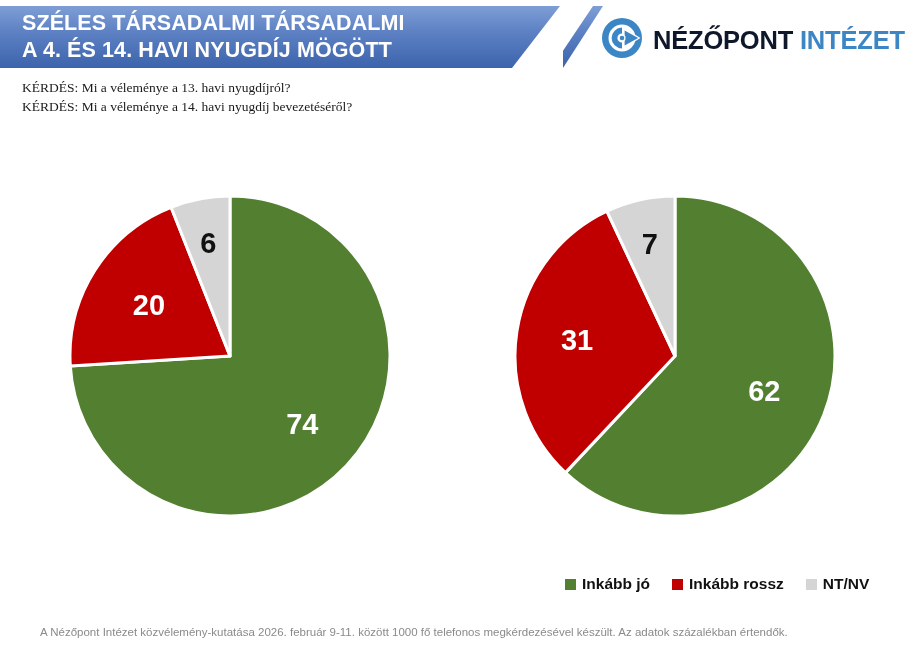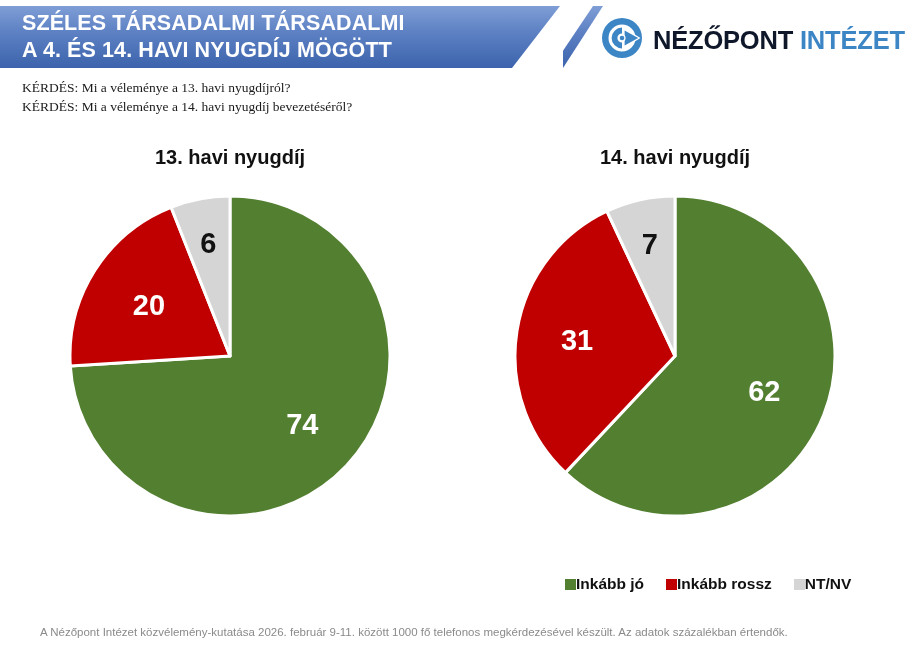--- a/index.html
+++ b/index.html
@@ -121,20 +121,21 @@
     position: absolute;
     left: 565px;
     top: 575px;
     display: flex;
     align-items: center;
     gap: 22px;
   }
   .legend-item {
     display: flex;
     align-items: center;
+    gap: 6px;
   }
   .legend-swatch {
     width: 11px;
     height: 11px;
     display: inline-block;
   }
   .legend-label {
     font-size: 15.5px;
     font-weight: bold;
     color: #111111;
@@ -180,34 +181,32 @@
   </span>
 </div>
 
 <div id="questions">
   <div class="q-line">KÉRDÉS: Mi a véleménye a 13. havi nyugdíjról?</div>
   <div class="q-line">KÉRDÉS: Mi a véleménye a 14. havi nyugdíj bevezetéséről?</div>
 </div>
 
 <div id="charts-area">
   <div class="chart-block" id="chart-block-0">
-    <div class="chart-title">13. havi nyugdíj</div>
     <div class="pie-wrap">
         <svg width="336" height="336" viewBox="0 0 336 336" class="pie-svg">
           <path d="M 168 168 L 168 8 A 160 160 0 1 1 8.315723451476543 178.04648312469024 Z" fill="#537f30" stroke="#ffffff" stroke-width="3" stroke-linejoin="round"></path>
           <path d="M 168 168 L 8.315723451476543 178.04648312469024 A 160 160 0 0 1 109.10007157045143 19.235762257879827 Z" fill="#c00000" stroke="#ffffff" stroke-width="3" stroke-linejoin="round"></path>
           <path d="M 168 168 L 109.10007157045143 19.235762257879827 A 160 160 0 0 1 167.99999999999997 8 Z" fill="#d5d5d5" stroke="#ffffff" stroke-width="3" stroke-linejoin="round"></path>
           <text x="240.31368784020404" y="235.90707290812588" text-anchor="middle" dominant-baseline="central" font-family="&quot;Liberation Sans&quot;, sans-serif" font-size="29" font-weight="bold" fill="#ffffff">74</text>
           <text x="86.94451915180655" y="116.56062768201635" text-anchor="middle" dominant-baseline="central" font-family="&quot;Liberation Sans&quot;, sans-serif" font-size="29" font-weight="bold" fill="#ffffff">20</text>
           <text x="146.41367255972443" y="54.8405087160551" text-anchor="middle" dominant-baseline="central" font-family="&quot;Liberation Sans&quot;, sans-serif" font-size="29" font-weight="bold" fill="#111111">6</text>
         </svg>
       </div>
   </div>
   <div class="chart-block" id="chart-block-1">
-    <div class="chart-title">14. havi nyugdíj</div>
     <div class="pie-wrap">
         <svg width="336" height="336" viewBox="0 0 336 336" class="pie-svg">
           <path d="M 168 168 L 168 8 A 160 160 0 1 1 58.47246305140986 284.6349803874259 Z" fill="#537f30" stroke="#ffffff" stroke-width="3" stroke-linejoin="round"></path>
           <path d="M 168 168 L 58.47246305140986 284.6349803874259 A 160 160 0 0 1 99.8753133495882 23.227671605436967 Z" fill="#c00000" stroke="#ffffff" stroke-width="3" stroke-linejoin="round"></path>
           <path d="M 168 168 L 99.8753133495882 23.227671605436967 A 160 160 0 0 1 167.99999999999983 8 Z" fill="#d5d5d5" stroke="#ffffff" stroke-width="3" stroke-linejoin="round"></path>
           <text x="257.25854264527214" y="203.33995705772907" text-anchor="middle" dominant-baseline="central" font-family="&quot;Liberation Sans&quot;, sans-serif" font-size="29" font-weight="bold" fill="#ffffff">62</text>
           <text x="70.02131661296234" y="152.4817010680091" text-anchor="middle" dominant-baseline="central" font-family="&quot;Liberation Sans&quot;, sans-serif" font-size="29" font-weight="bold" fill="#ffffff">31</text>
           <text x="142.86989859111821" y="55.57438902465633" text-anchor="middle" dominant-baseline="central" font-family="&quot;Liberation Sans&quot;, sans-serif" font-size="29" font-weight="bold" fill="#111111">7</text>
         </svg>
       </div>

